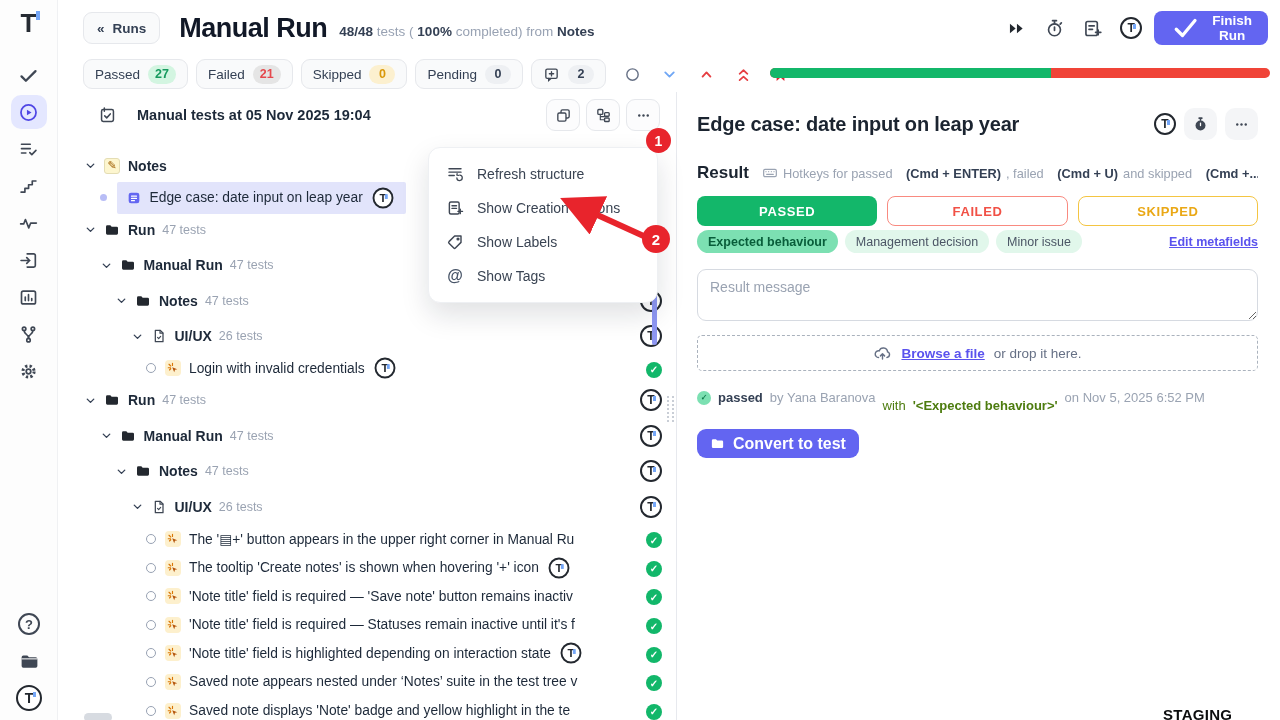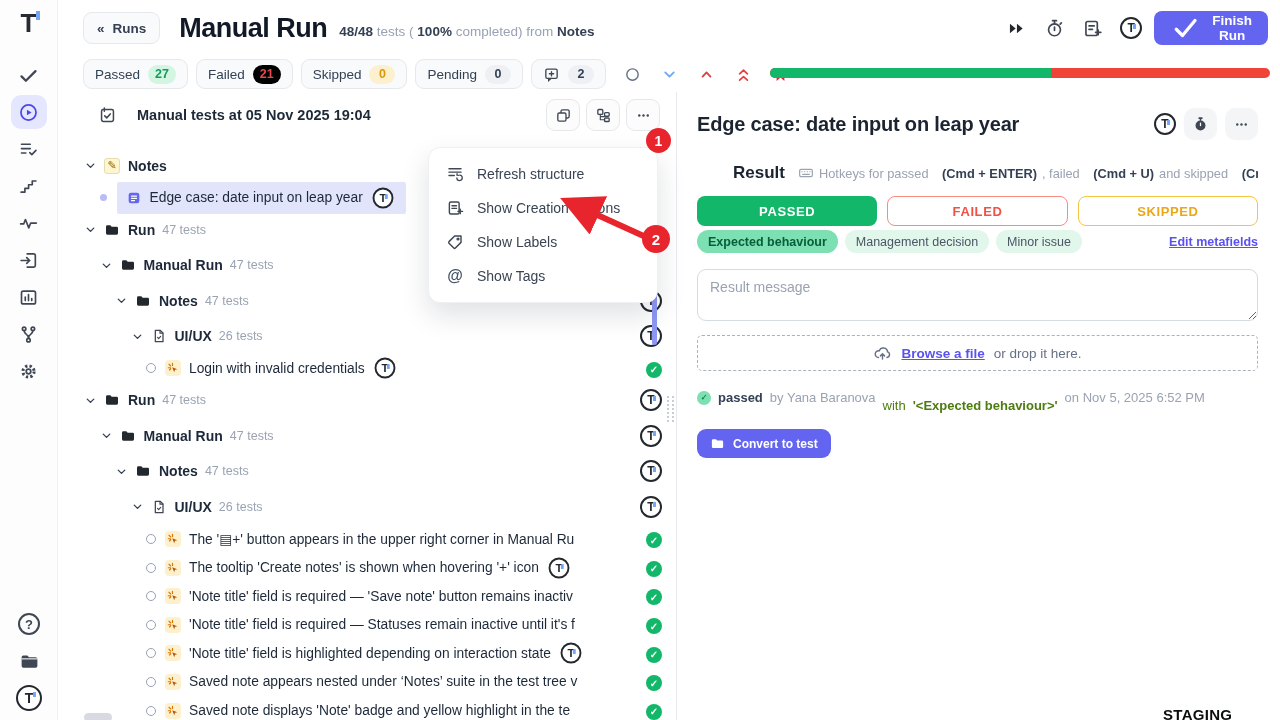--- a/index.html
+++ b/index.html
@@ -37,21 +37,21 @@
   .btn-primary { display:inline-flex; align-items:center; gap:12px; background:#6365f1; color:#fff; border:none;
     border-radius:8px; height:34px; padding:0 16px; font-size:13.5px; font-weight:600; cursor:pointer; }
 
   
   .filterbar { position:absolute; left:58px; top:56px; right:0; height:36px; display:flex; align-items:center; gap:8px; padding-left:25px; }
   .fbtn { display:inline-flex; align-items:center; gap:8px; background:#f9fafb; border:1px solid #e6e8ec;
     border-radius:9px; height:30px; padding:0 11px; font-size:13.5px; font-weight:500; color:#344054; cursor:pointer; }
   .cnt { display:inline-flex; align-items:center; justify-content:center; min-width:26px; height:19px; padding:0 7px;
     border-radius:10px; font-size:12.5px; font-weight:600; }
   .cnt.passed { background:#d3f5e1; color:#169a5e; }
-  .cnt.failed { background:#000000; color:#e5484d; }
+  .cnt.failed { background:#e5e5e5; color:#e5484d; }
   .cnt.skipped { background:#fcf0cf; color:#d9980a; }
   .cnt.pending { background:#eef0f3; color:#344054; }
   .mini-icons { display:flex; align-items:center; gap:20px; margin-left:10px; }
   .mini-icons svg { width:17px; height:17px; }
   .progress { position:absolute; left:712px; top:12px; width:500px; height:10px; border-radius:6px; background:#f04438; overflow:hidden; }
   .progress .g { height:100%; background:#13b житt; background:#13b76a; }
 
   
   .tree-panel { position:absolute; left:58px; top:92px; width:618px; bottom:0; background:#fff; overflow:hidden; }
   .tree-head { display:flex; align-items:center; height:46px; padding-left:40px; position:relative; }
@@ -103,21 +103,21 @@
   .arrow-svg { position:absolute; left:560px; top:194px; z-index:35; }
 
   
   .detail { position:absolute; left:676px; top:92px; right:0; bottom:0; border-left:1px solid #e7e9ee; padding:16px 22px 0 20px; }
   .d-head { display:flex; align-items:center; }
   .d-title { font-size:20px; font-weight:650; color:#1b2430; letter-spacing:-0.2px; }
   .d-head-icons { margin-left:auto; display:flex; align-items:center; gap:8px; }
   .sq-btn { width:33px; height:32px; background:#f4f5f7; border:none; border-radius:10px; display:flex; align-items:center; justify-content:center; cursor:pointer; }
   .sq-btn svg { width:17px; height:17px; }
   .result-line { display:flex; align-items:center; margin-top:23px; gap:13px; overflow:hidden; white-space:nowrap; }
-  .result-label { font-size:17px; font-weight:800; color:#1b2430;margin-left:36px; }
+  .result-label { font-size:17px; font-weight:800; color:#1b2430; }
   .hotkeys { font-size:12.8px; color:#9aa3b2; display:flex; align-items:center; gap:5px; overflow:hidden; }
   .hotkeys b { color:#344054; font-weight:700; }
   .hotkeys svg { width:16px; height:16px; min-width:16px; }
   .status-btns { display:flex; gap:10px; margin-top:13px; }
   .sbtn { flex:1; height:30px; border-radius:8px; font-size:13px; font-weight:700; letter-spacing:.6px;
     display:flex; align-items:center; justify-content:center; cursor:pointer; border:1.5px solid transparent; }
   .sbtn.passed { background:#13b76a; color:#fff; }
   .sbtn.failed { background:#fff; border-color:#f98a80; color:#f15146; }
   .sbtn.skipped { background:#fff; border-color:#f4c542; color:#eaa816; }
   .chips-row { display:flex; align-items:center; margin-top:4px; gap:7px; }
@@ -130,21 +130,21 @@
   .msg-box::placeholder { color:#9aa3b2; }
   .dropzone { margin-top:10px; height:36px; border:1.6px dashed #aab2bd; border-radius:5px;
     display:flex; align-items:center; justify-content:center; gap:9px; font-size:13.5px; color:#667085; }
   .dropzone svg { width:19px; height:19px; }
   .browse { color:#5a52ee; text-decoration:underline; font-weight:600; cursor:pointer; }
   .hist-line { margin-top:11px; display:flex; align-items:center; gap:7px; font-size:13px; color:#9aa3b2; }
   .hist-line .ckg { width:14px; height:14px; font-size:8px; background:#7ce0b2; color:#0e7a4a; }
   .hist-line b { color:#344054; font-weight:700; }
   .hist-line .dk { color:#4d7c0f;margin-top:16px; }
   .convert-btn { margin-top:16px; display:inline-flex; align-items:center; gap:8px; background:#6365f1; color:#fff;
-    border:none; border-radius:9px; height:29px; padding:0 13px; font-size:12px; font-weight:600; cursor:pointer; }
+    border:none; border-radius:9px; height:29px; padding:0 13px; font-size:16px; font-weight:600; cursor:pointer; }
   .convert-btn svg { width:15px; height:15px; }
 
   .staging { position:absolute; left:1163px; top:706px; font-size:15px; font-weight:800; color:#0c0d0e; letter-spacing:.3px; z-index:5; }
 </style>
 </head>
 <body>
 
 <div class="app">
 
   <nav class="sidebar">

